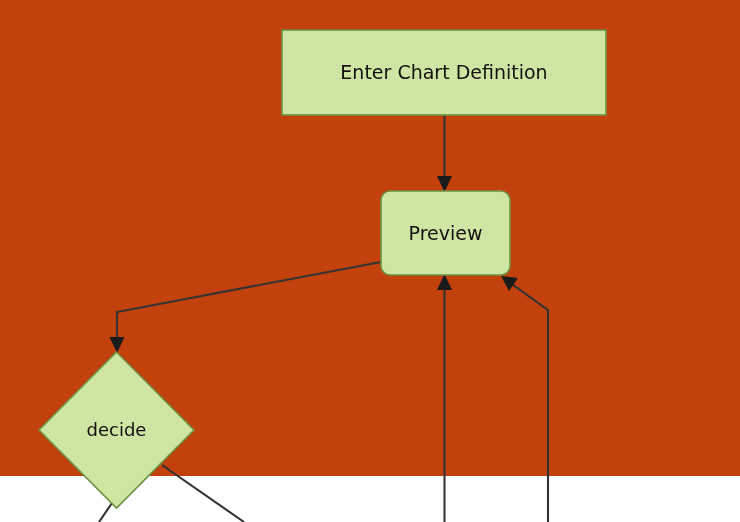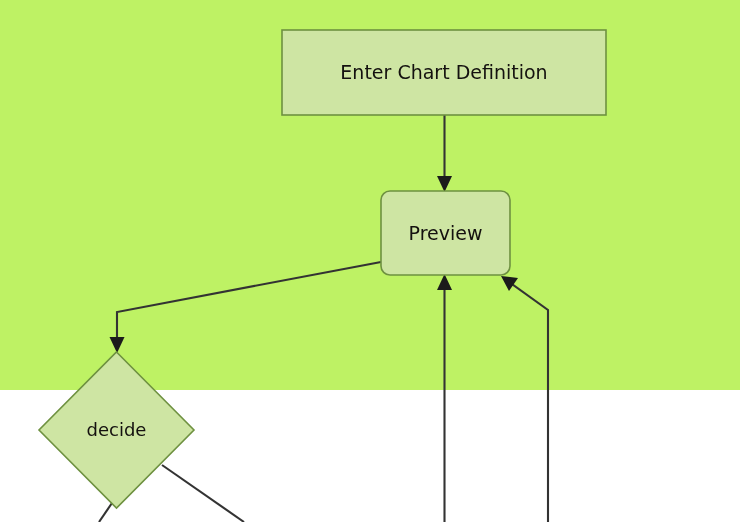--- a/index.html
+++ b/index.html
@@ -9,22 +9,22 @@
   }
   body {
     width: 740px;
     height: 522px;
     overflow: hidden;
     font-family: "DejaVu Sans", sans-serif;
   }
   #diagram-root {
     position: relative;
     width: 740px;
-    height: 390px;
-    background: #bef264;
+    height: 476px;
+    background: #c2410c;
   }
   #flow-svg {
     position: absolute;
     top: 0;
     left: 0;
     width: 740px;
     height: 522px;
     display: block;
   }
   .node-shape {

